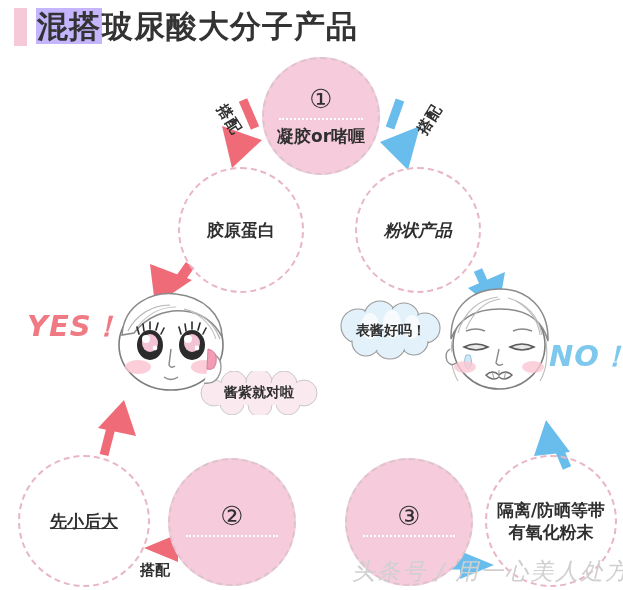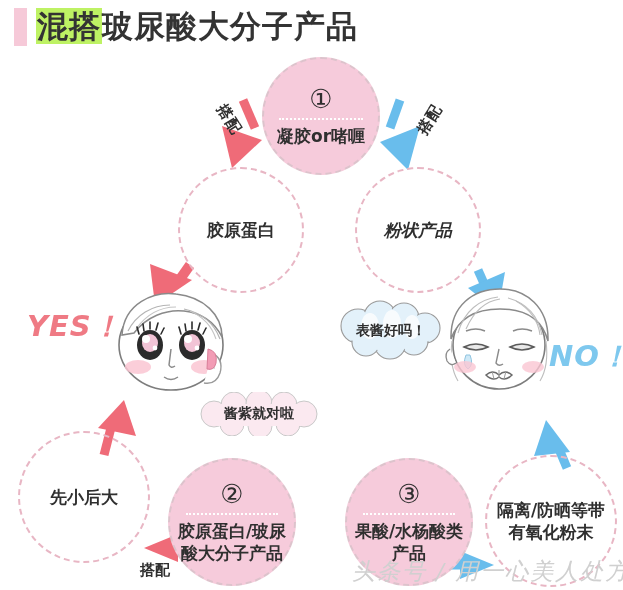--- a/index.html
+++ b/index.html
@@ -32,21 +32,21 @@
     position: absolute;
     left: 36px; top: 4px;
     font-size: 31px;
     font-weight: bold;
     letter-spacing: 1px;
     color: #333333;
     white-space: nowrap;
     line-height: 44px;
   }
   #title-text .hl {
-    background: #bef264;
+    background: #c4b5fd;
     padding: 0 1px;
   }
 
   
   .node {
     position: absolute;
     border-radius: 50%;
     display: flex;
     flex-direction: column;
     align-items: center;
@@ -87,21 +87,21 @@
     line-height: 16px;
     color: #2f2f2f;
     padding: 0 4px;
   }
 
   
   #node-gel   { left: 262px; top: 57px;  width: 118px; height: 118px; }
   #node-oil   { left: 178px; top: 167px; width: 126px; height: 126px; }
   #node-powder{ left: 355px; top: 167px; width: 126px; height: 126px; font-style: italic; }
 
-  #node-step-small { left: 18px;  top: 431px; width: 132px; height: 132px; }
+  #node-step-small { left: 18px;  top: 455px; width: 132px; height: 132px; text-decoration: underline; }
   #node-step2      { left: 168px; top: 458px; width: 128px; height: 128px; }
   #node-step3      { left: 345px; top: 458px; width: 128px; height: 128px; }
   #node-step4      { left: 485px; top: 455px; width: 132px; height: 132px; }
 
   
   #arrow-layer {
     position: absolute;
     left: 0; top: 0;
     width: 623px; height: 590px;
     pointer-events: none;
@@ -150,21 +150,21 @@
     white-space: nowrap;
   }
   .bubble .bubble-bg {
     position: absolute;
     left: 0; top: 0;
     width: 100%; height: 100%;
     z-index: 0;
   }
   .bubble .bubble-txt { position: relative; z-index: 1; }
   #bubble-blue { left: 332px; top: 300px; width: 118px; height: 62px; }
-  #bubble-pink { left: 198px; top: 392px; width: 122px; height: 44px; }
+  #bubble-pink { left: 198px; top: 371px; width: 122px; height: 44px; }
 
   
   .character { position: absolute; }
   #char-happy { left: 106px; top: 287px; width: 130px; height: 110px; }
   #char-sad   { left: 438px; top: 283px; width: 122px; height: 116px; }
 
   
   #watermark {
     position: absolute;
     left: 352px; top: 556px;
@@ -385,26 +385,24 @@
   </svg>
 </div>
 
 <div class="node dashed-pink" id="node-step-small">
   <div class="lbl-main">先小后大</div>
 </div>
 
 <div class="node filled" id="node-step2">
   <div class="num">②</div>
   <div class="divider"></div>
-  <div class="lbl-main">胶原蛋白/玻尿酸大分子产品</div>
 </div>
 
 <div class="node filled" id="node-step3">
   <div class="num">③</div>
   <div class="divider"></div>
-  <div class="lbl-main">果酸/水杨酸类产品</div>
 </div>
 
 <div class="node dashed-pink" id="node-step4">
   <div class="lbl-main">隔离/防晒等带有氧化粉末</div>
 </div>
 
 <div id="watermark">头条号 / 用一心美人处方</div>
 
 </body></html>

